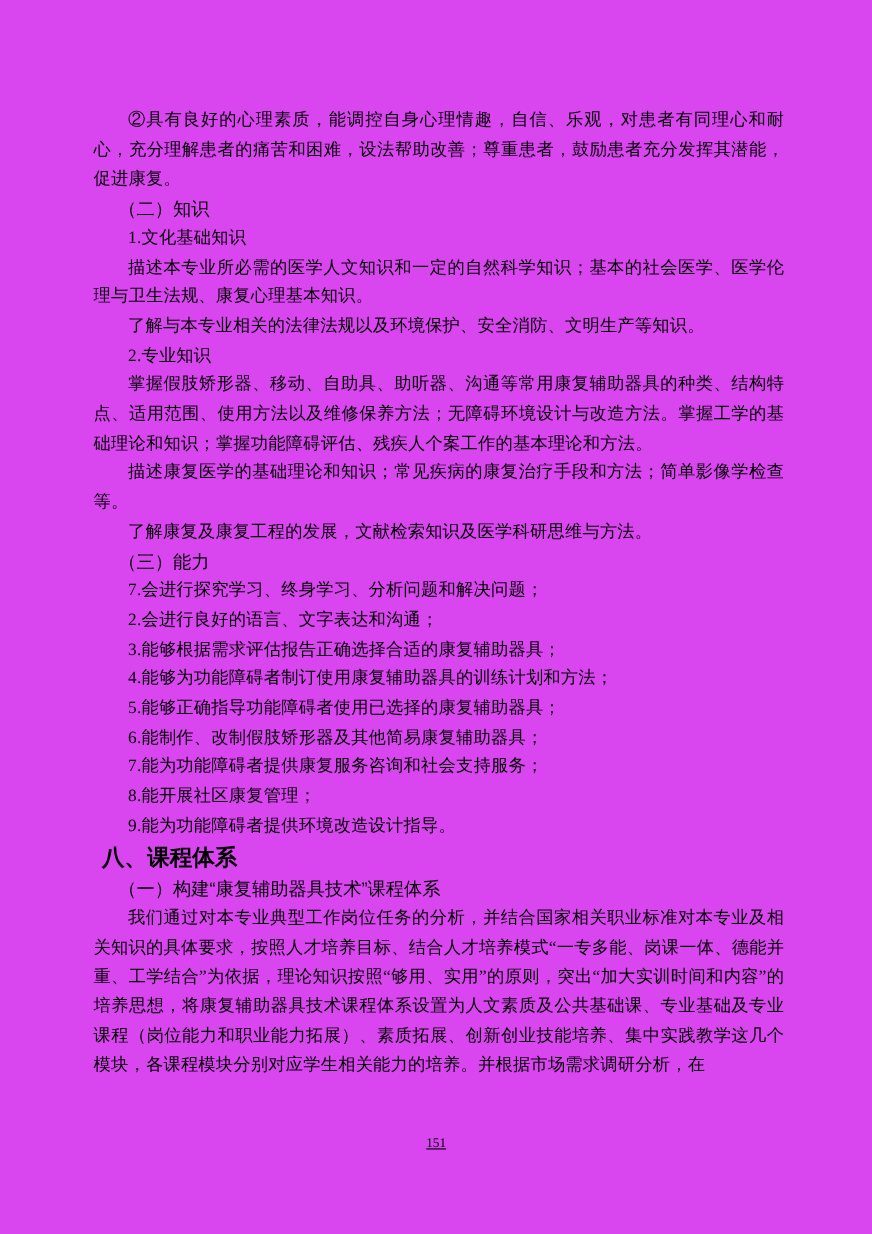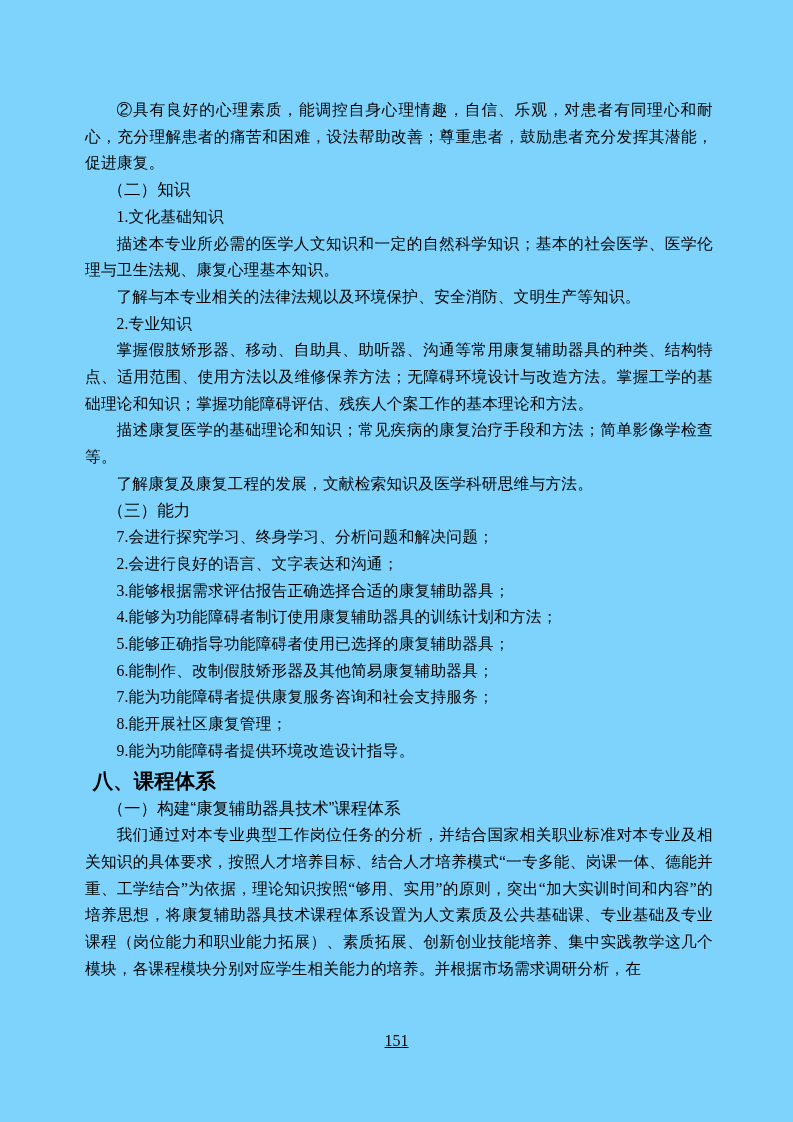--- a/index.html
+++ b/index.html
@@ -2,21 +2,21 @@
 <html lang="zh"><head>
 <meta charset="utf-8">
 <style>
   * { margin: 0; padding: 0; box-sizing: border-box; }
   html, body { background: #ffffff; }
   .page {
     position: relative;
     width: 793px;
     height: 1122px;
     margin: 0 auto;
-    background: #7dd3fc;
+    background: #d946ef;
     color: #000000;
     overflow: hidden;
   }
   .doc {
     position: absolute;
     left: 85px;
     top: 97px;
     width: 628px;
   }
   .body-para {
@@ -29,34 +29,34 @@
     letter-spacing: 0.2px;
   }
   .sub-heading {
     font-family: "Liberation Sans", "DejaVu Sans", sans-serif;
     font-size: 16.6px;
     font-weight: normal;
     line-height: 26.7px;
     text-indent: 1.35em;
   }
   .major-heading {
-    font-family: Liberation Sans, sans-serif;
+    font-family: Liberation Serif, serif;
     font-size: 20.5px;
     font-weight: bold;
     line-height: 31px;
     text-indent: 0.38em;
   }
   .page-number {
     position: absolute;
     left: 0;
     right: 0;
     top: 1032px;
     text-align: center;
     font-family: "Liberation Serif", "DejaVu Serif", serif;
-    font-size: 16px;
+    font-size: 12px;
     color: #000000;
     text-decoration: underline;
   }
 </style>
 </head>
 <body>
 
 <div class="page">
   <main class="doc">
     <p class="body-para">②具有良好的心理素质，能调控自身心理情趣，自信、乐观，对患者有同理心和耐心，充分理解患者的痛苦和困难，设法帮助改善；尊重患者，鼓励患者充分发挥其潜能，促进康复。</p>

